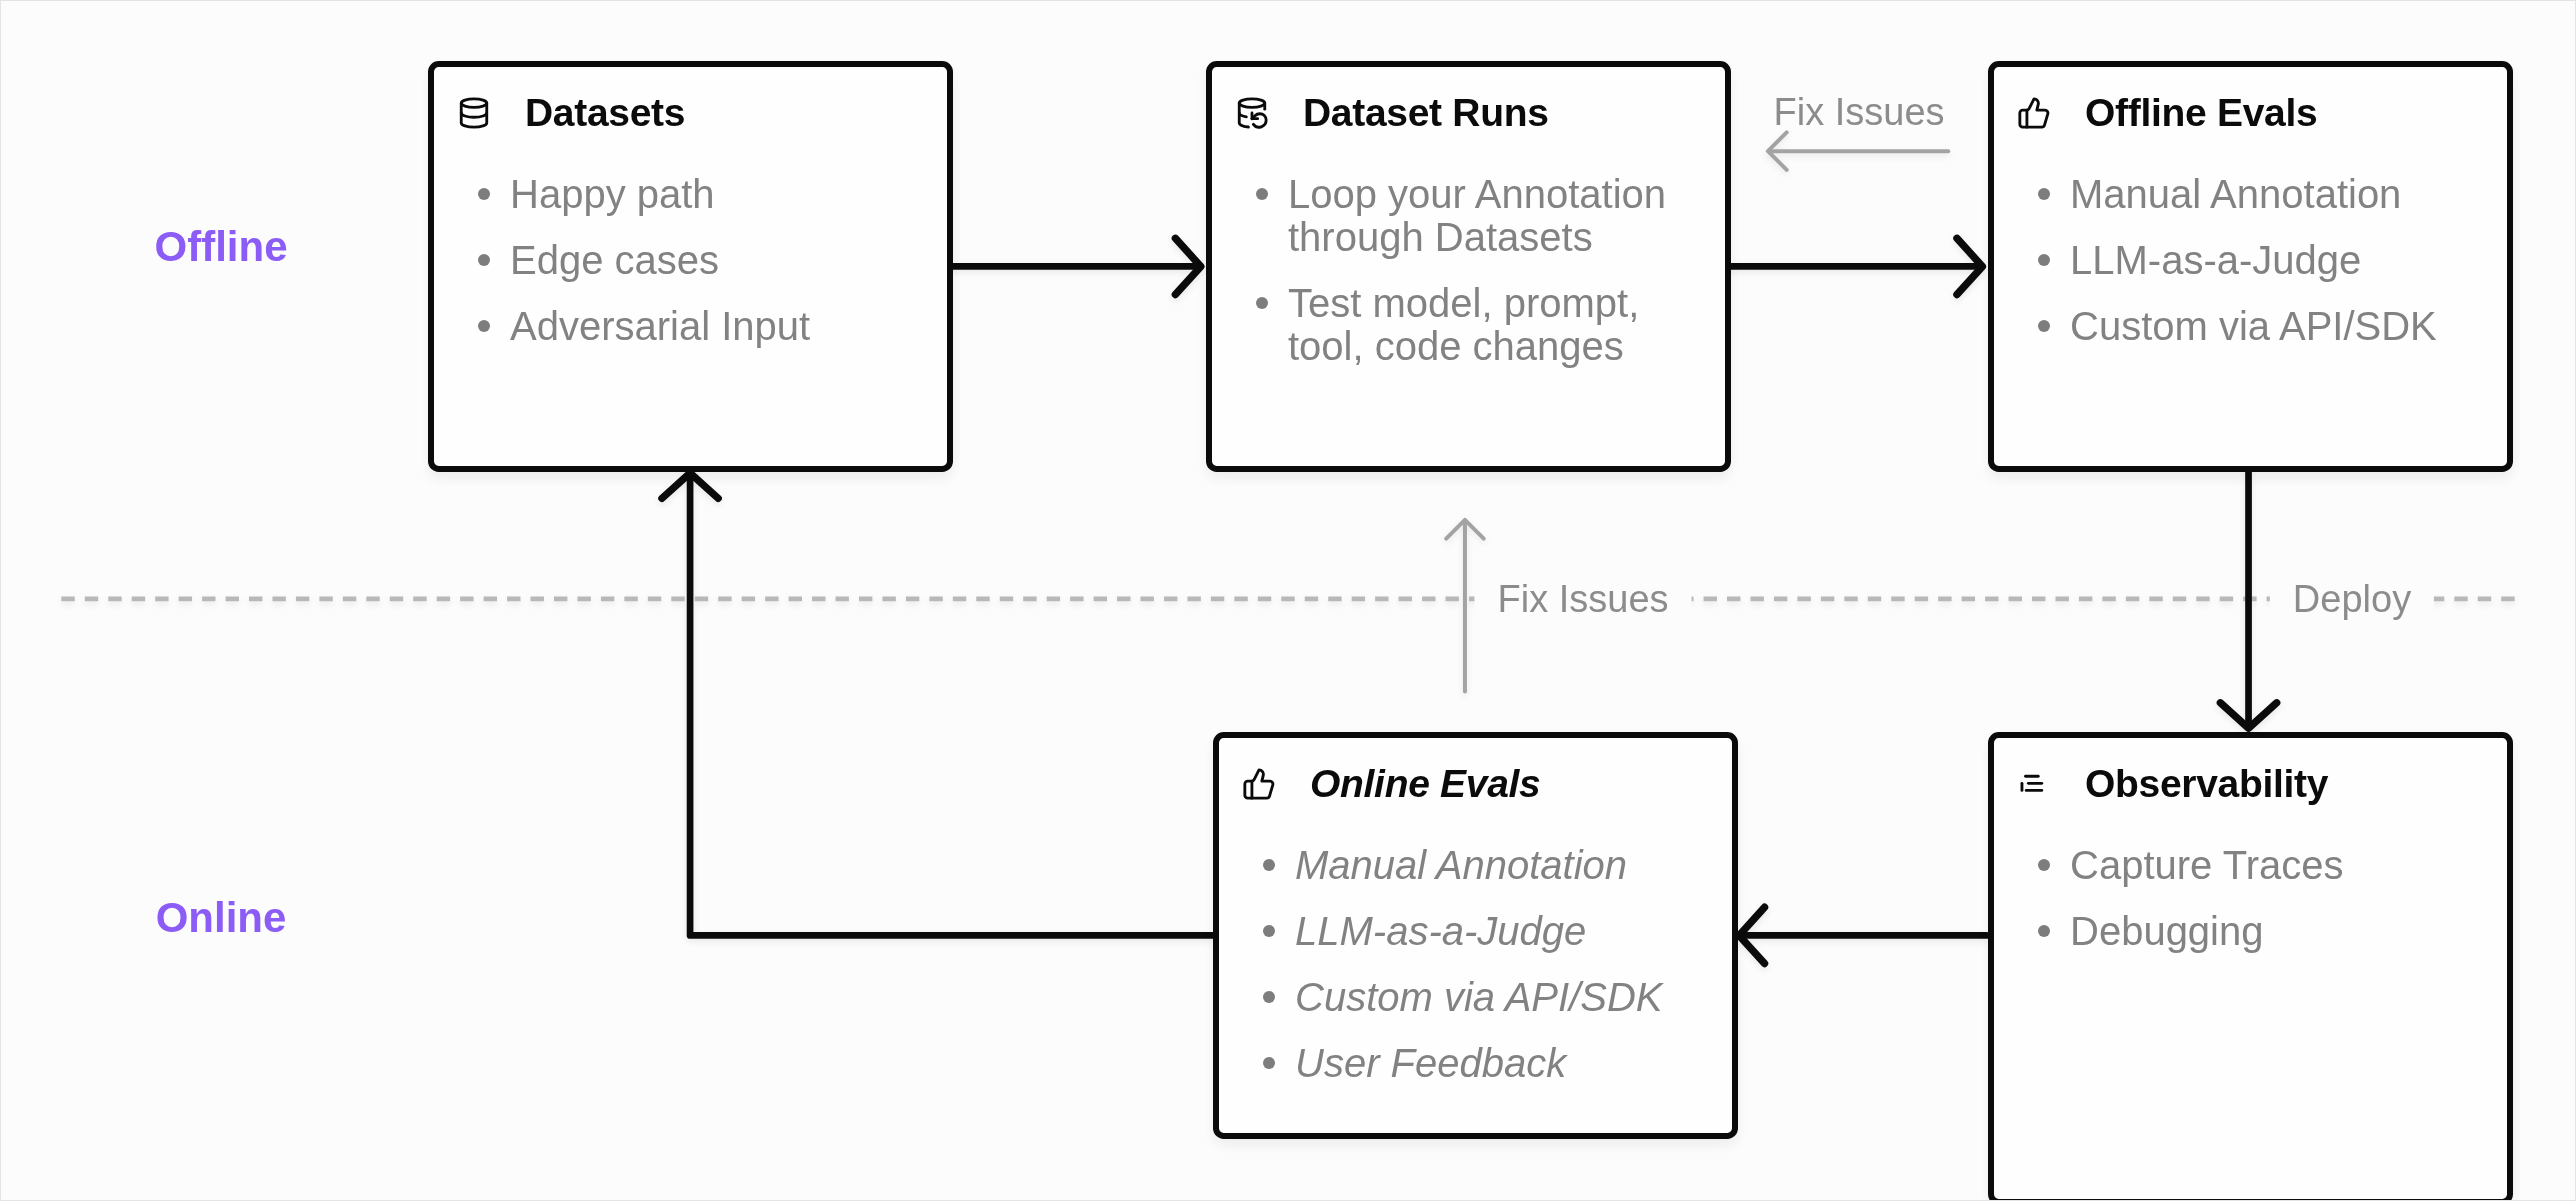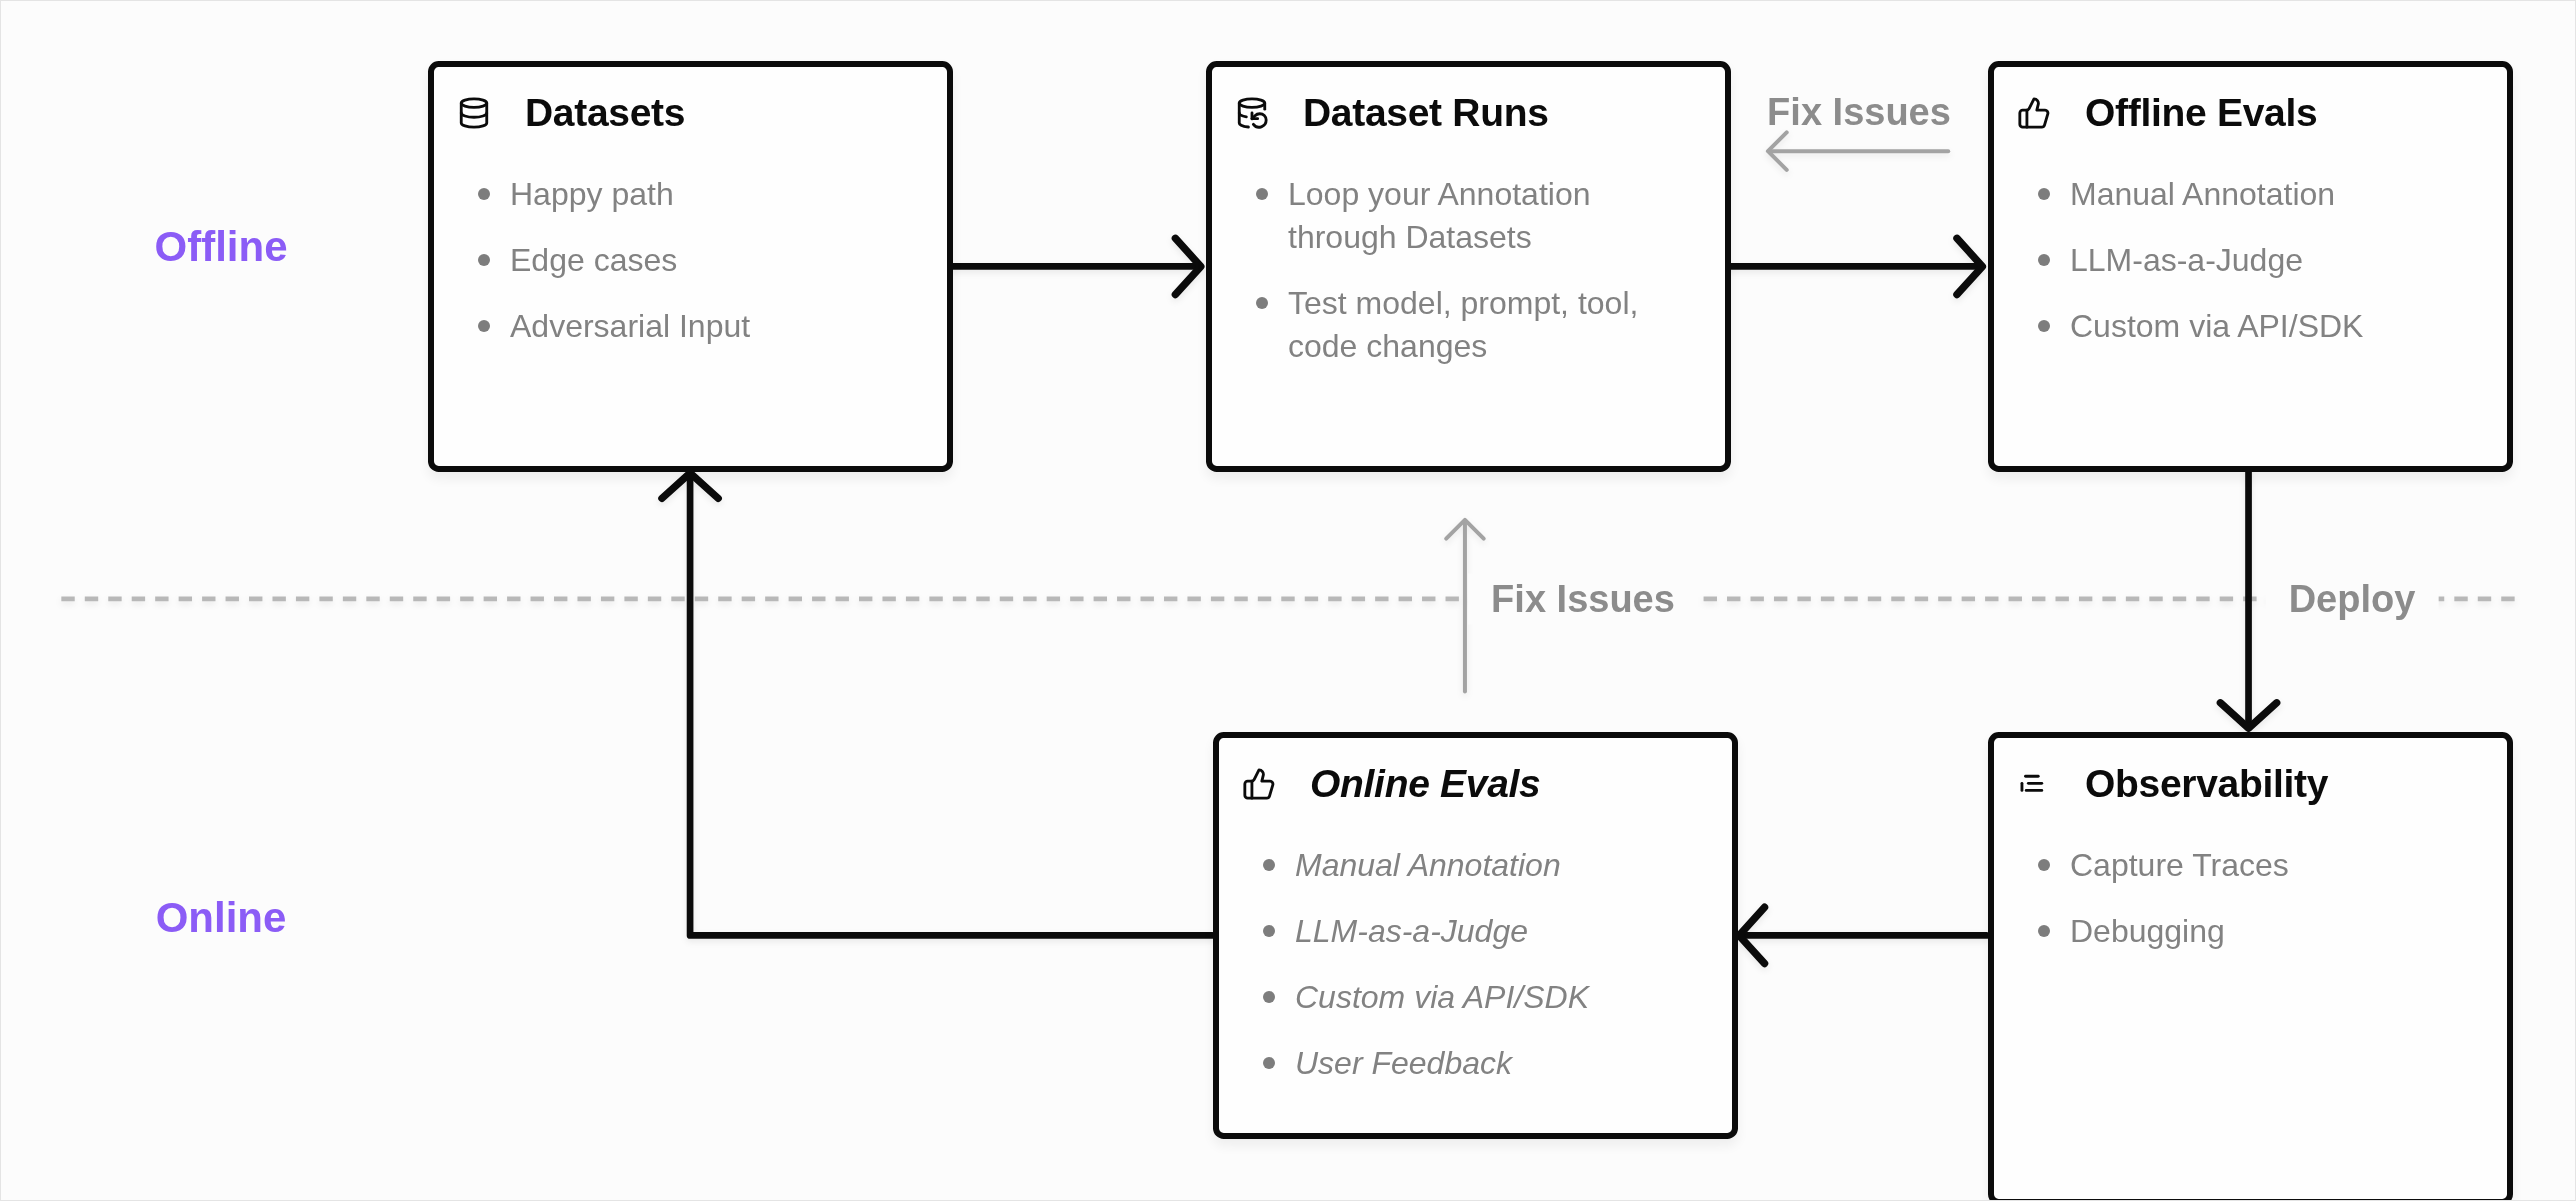--- a/index.html
+++ b/index.html
@@ -39,21 +39,21 @@
     color: #0b0b0b;
     letter-spacing: -0.3px;
     white-space: nowrap;
   }
   .node-list { list-style: none; margin: 38px 0 0 0; padding: 0; }
   .node-list li {
     display: flex;
     align-items: flex-start;
     padding-left: 21px;
     margin-bottom: 23px;
-    font-size: 32px;
+    font-size: 40px;
     line-height: 43px;
     color: #828282;
   }
   .bullet-dot {
     flex: 0 0 auto;
     width: 12px; height: 12px;
     margin-top: 15.4px;
     margin-right: 20px;
     border-radius: 50%;
     background: #7d7d7d;
@@ -68,21 +68,20 @@
     white-space: nowrap;
   }
   .annotation {
     position: absolute;
     transform: translate(-50%, -50%);
     font-size: 38px;
     color: #8c8c8c;
     z-index: 3;
     white-space: nowrap;
     text-align: center;
-    font-weight: bold;
   }
   .annotation.masked { background: #fcfcfc; padding: 4px 23px; }
   .annotation.two-line { line-height: 43px; font-size: 36px; }
 </style>
 </head>
 <body>
 
 <div id="canvas">
 
   <svg id="wires" viewBox="0 0 3840 1791" xmlns="http://www.w3.org/2000/svg">

